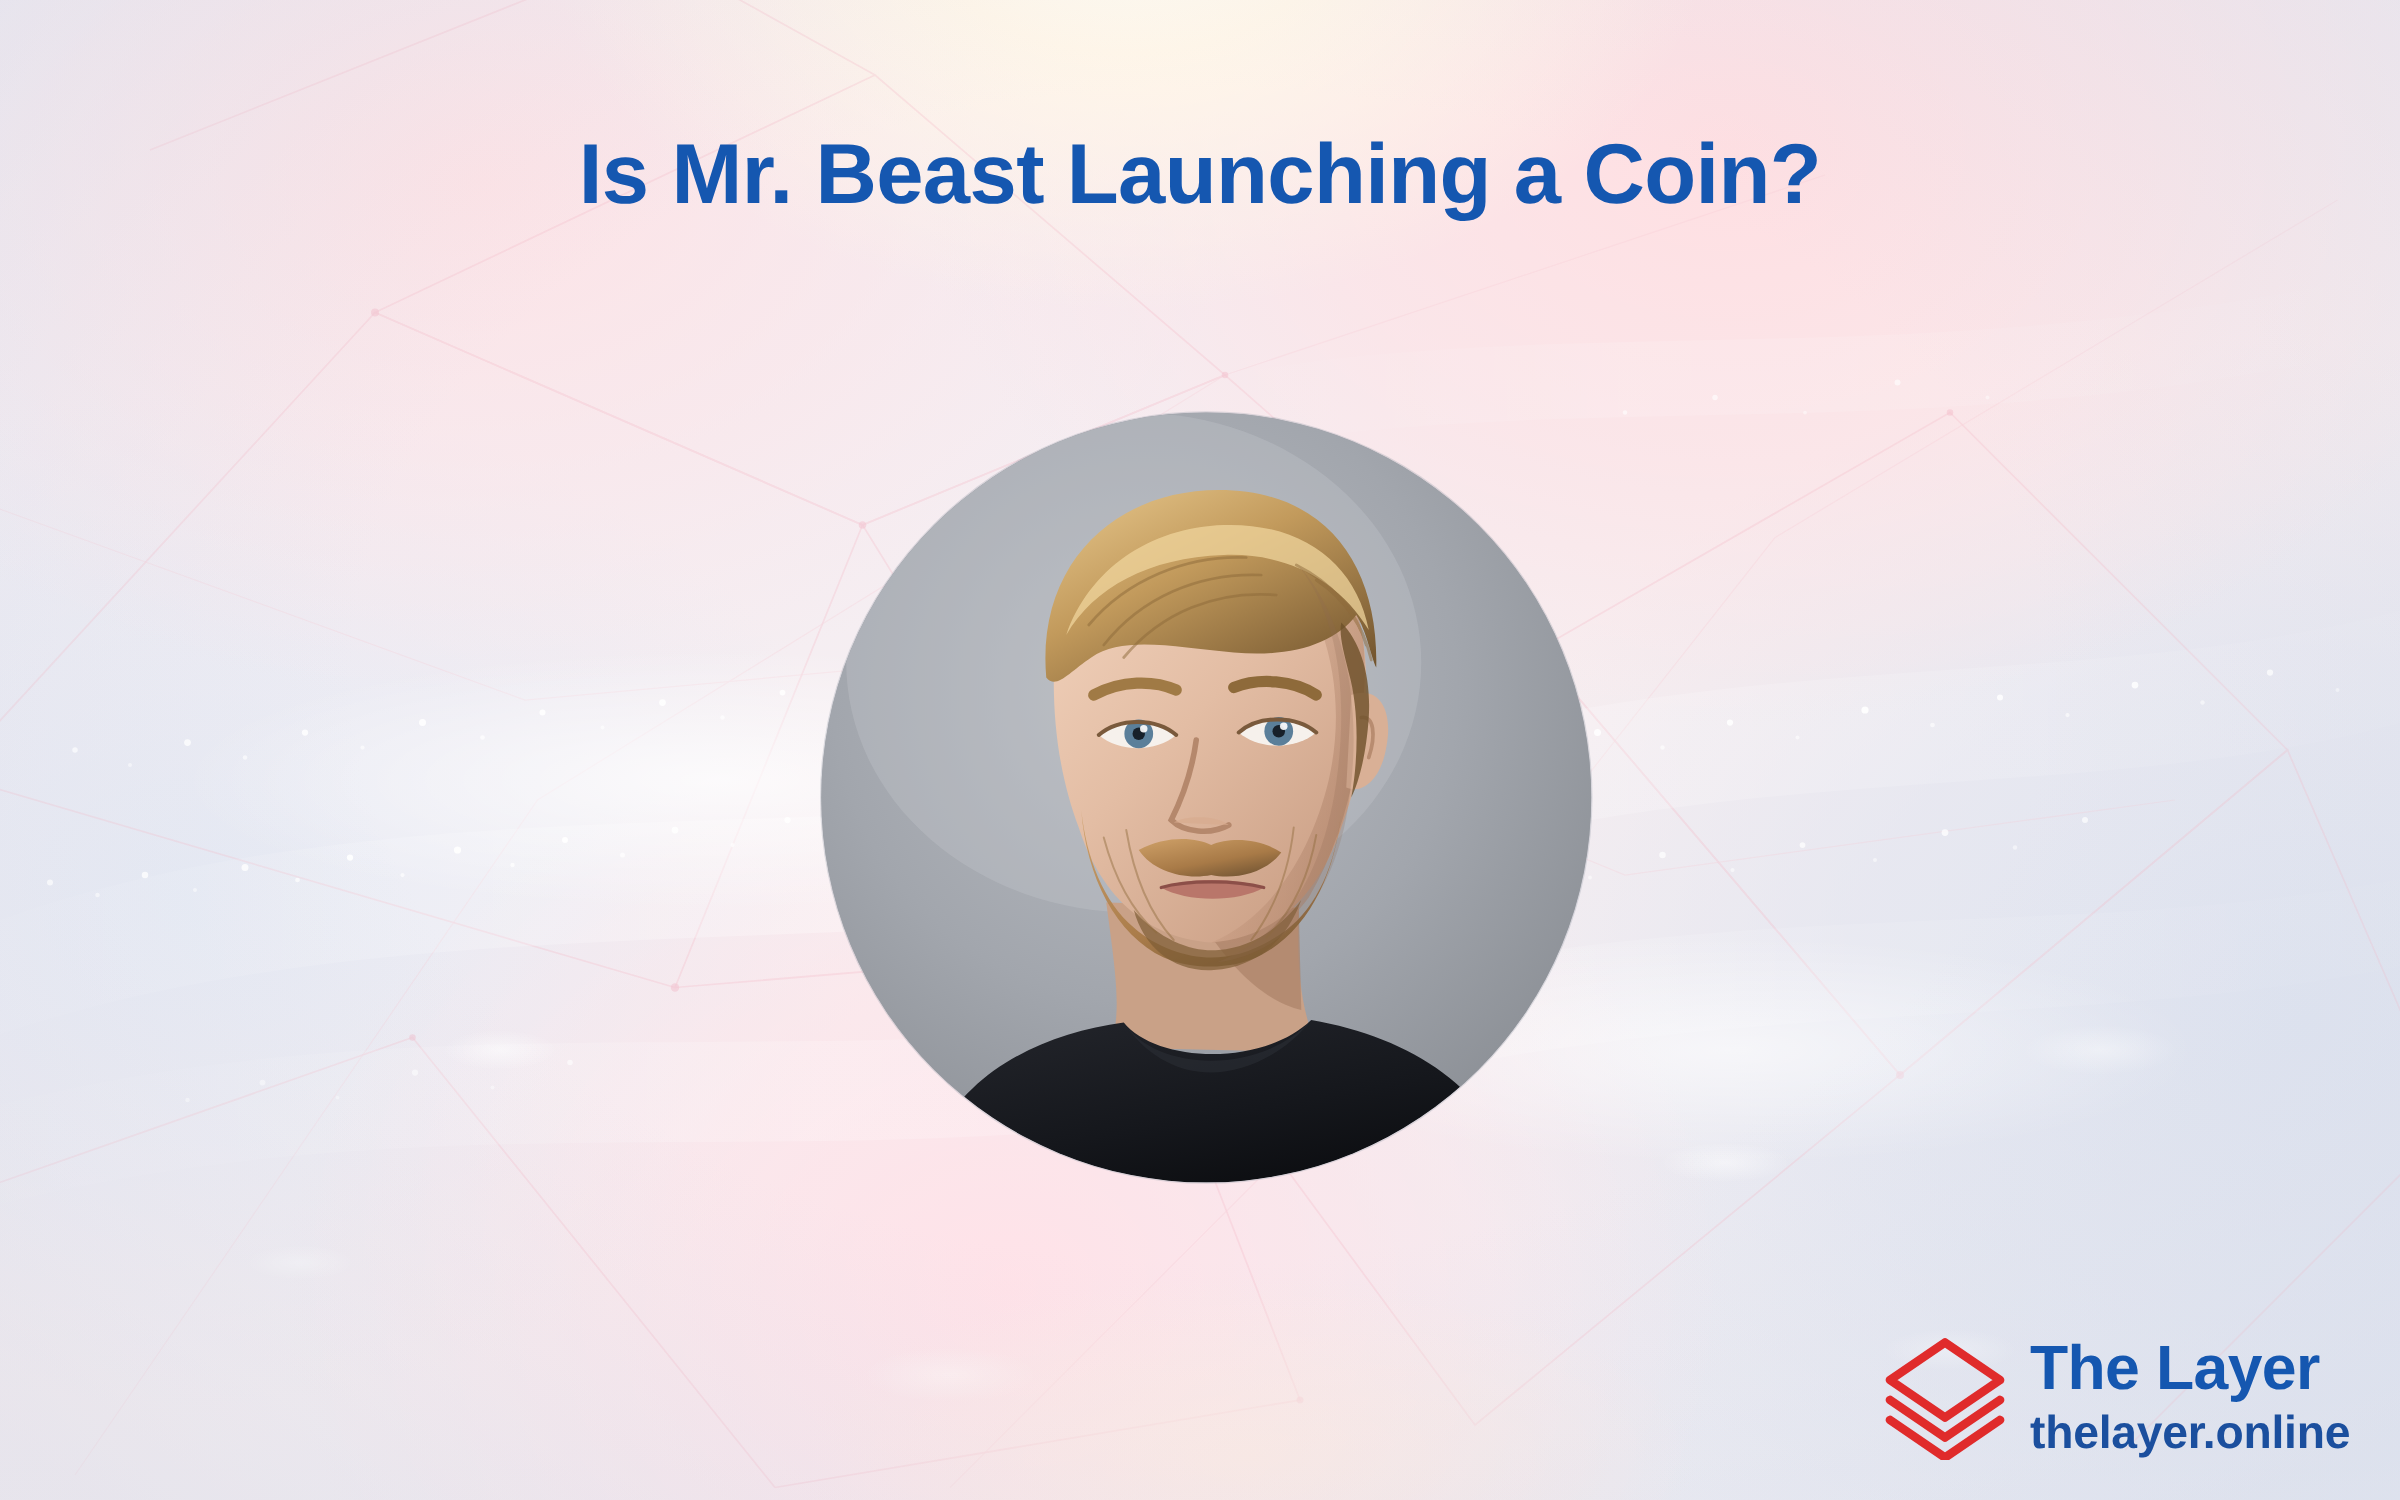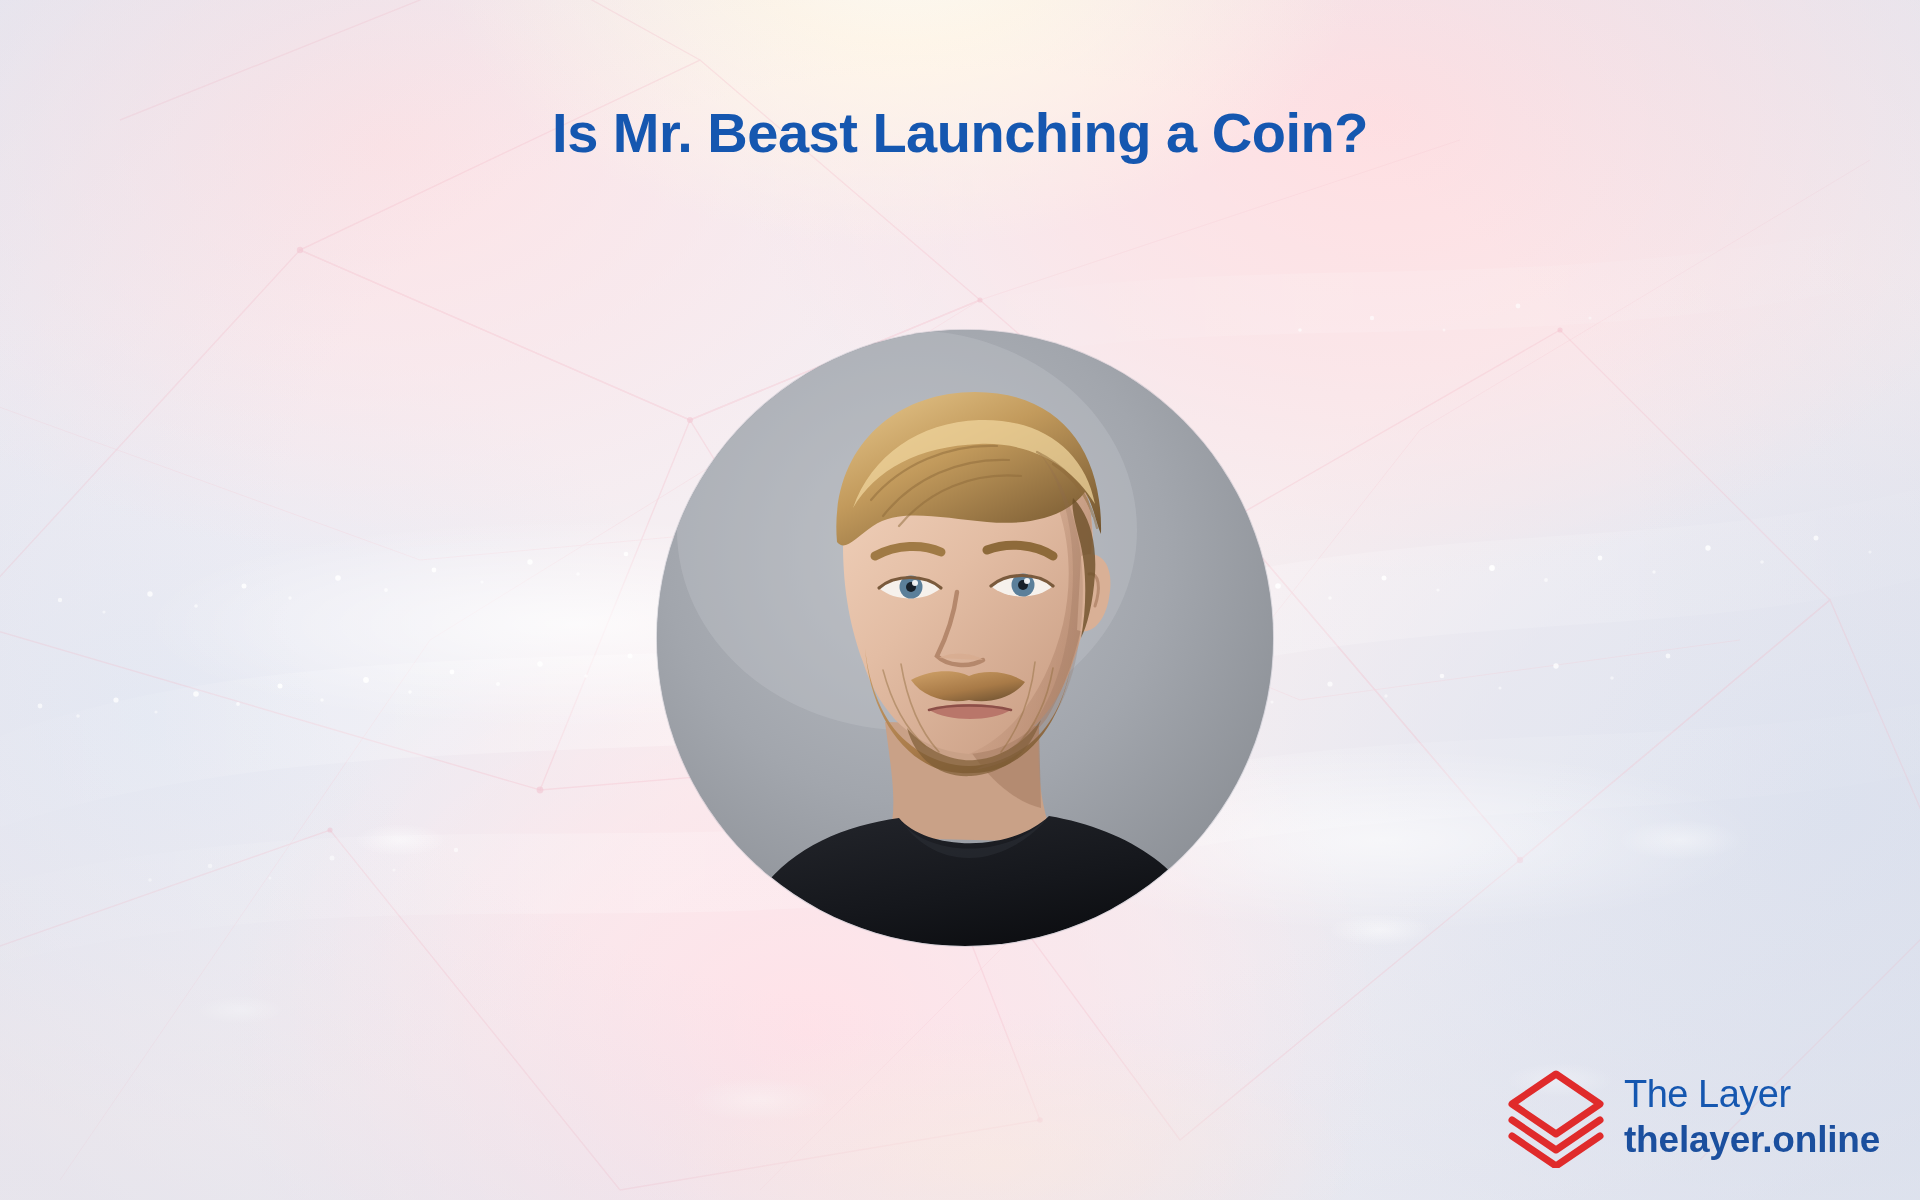--- a/index.html
+++ b/index.html
@@ -63,21 +63,21 @@
     pointer-events: none;
   }
 
   
   .title {
     position: absolute;
     top: 104px;
     left: 0;
     width: 1920px;
     text-align: center;
-    font-size: 56px;
+    font-size: 68px;
     font-weight: 700;
     letter-spacing: -0.5px;
     line-height: 1.05;
     color: #1557b0;
     white-space: nowrap;
   }
 
   
   .portrait-wrap {
     position: absolute;
@@ -116,22 +116,22 @@
   }
 
   .logo-text {
     display: flex;
     flex-direction: column;
     justify-content: center;
     line-height: 1;
   }
 
   .logo-title {
-    font-size: 38px;
-    font-weight: 400;
+    font-size: 50px;
+    font-weight: 700;
     color: #1557b0;
     letter-spacing: -0.5px;
   }
 
   .logo-sub {
     margin-top: 8px;
     font-size: 37px;
     font-weight: 700;
     color: #1b4f9e;
     letter-spacing: -0.2px;

